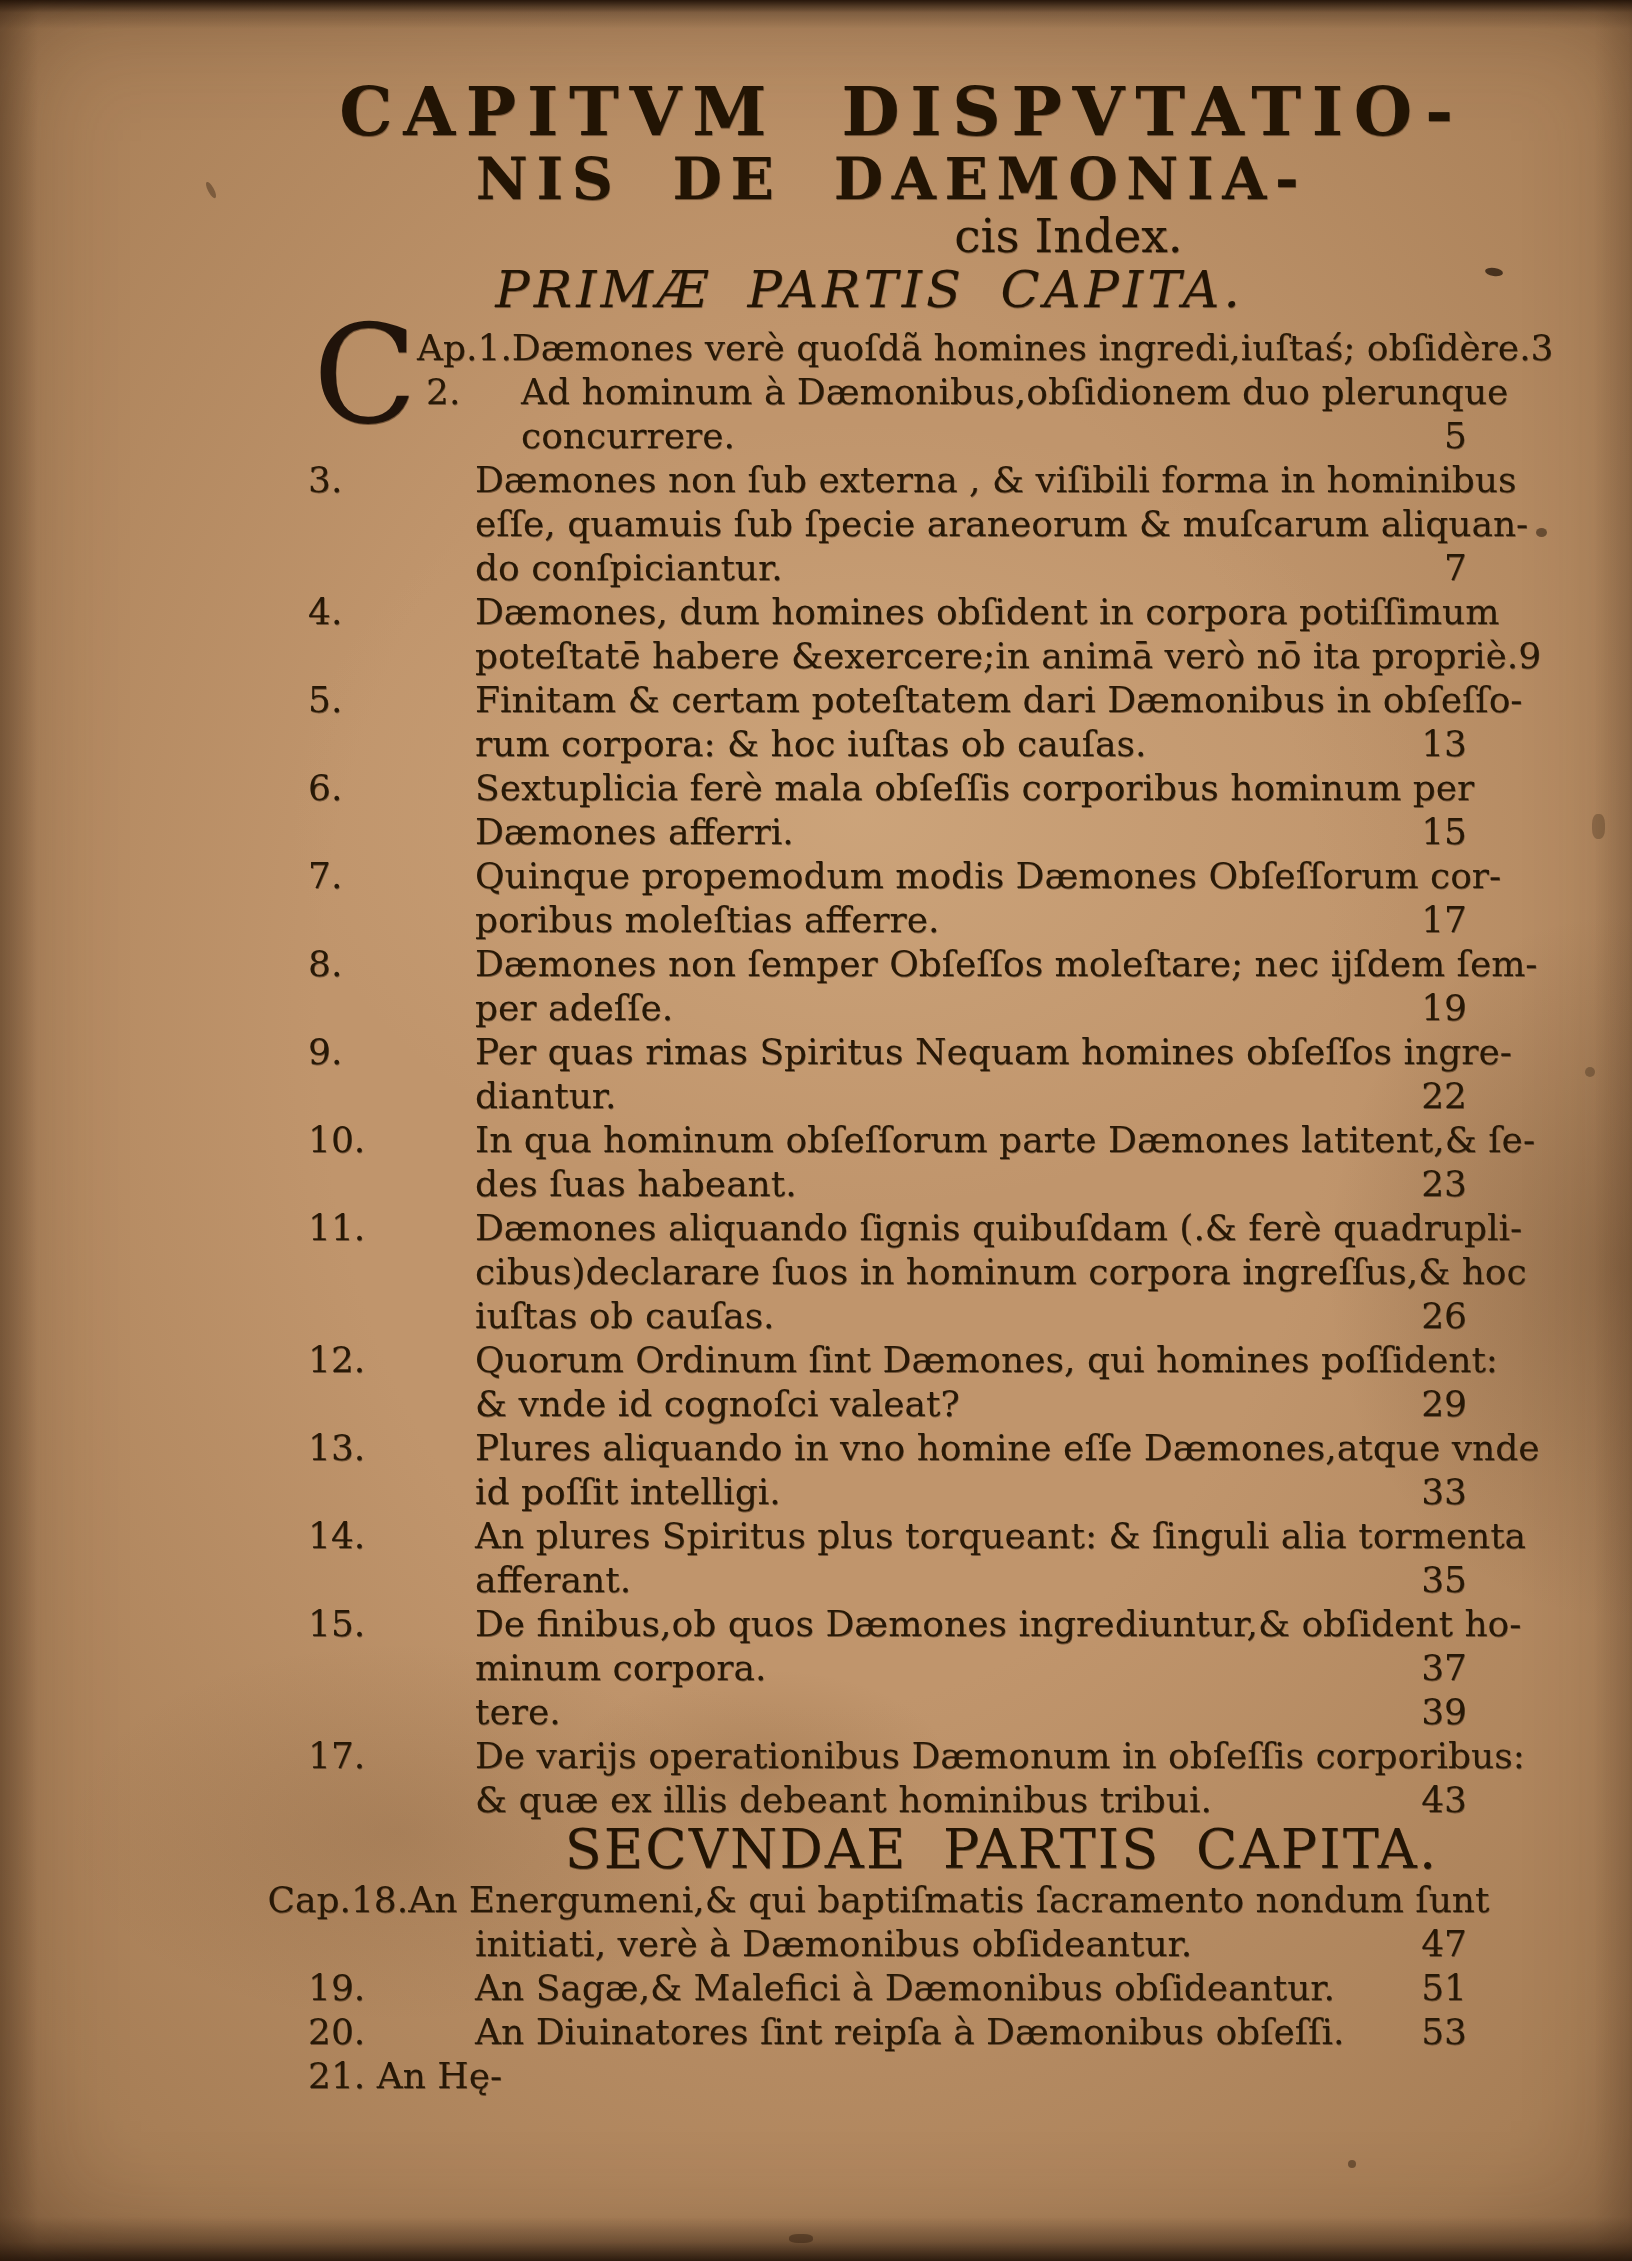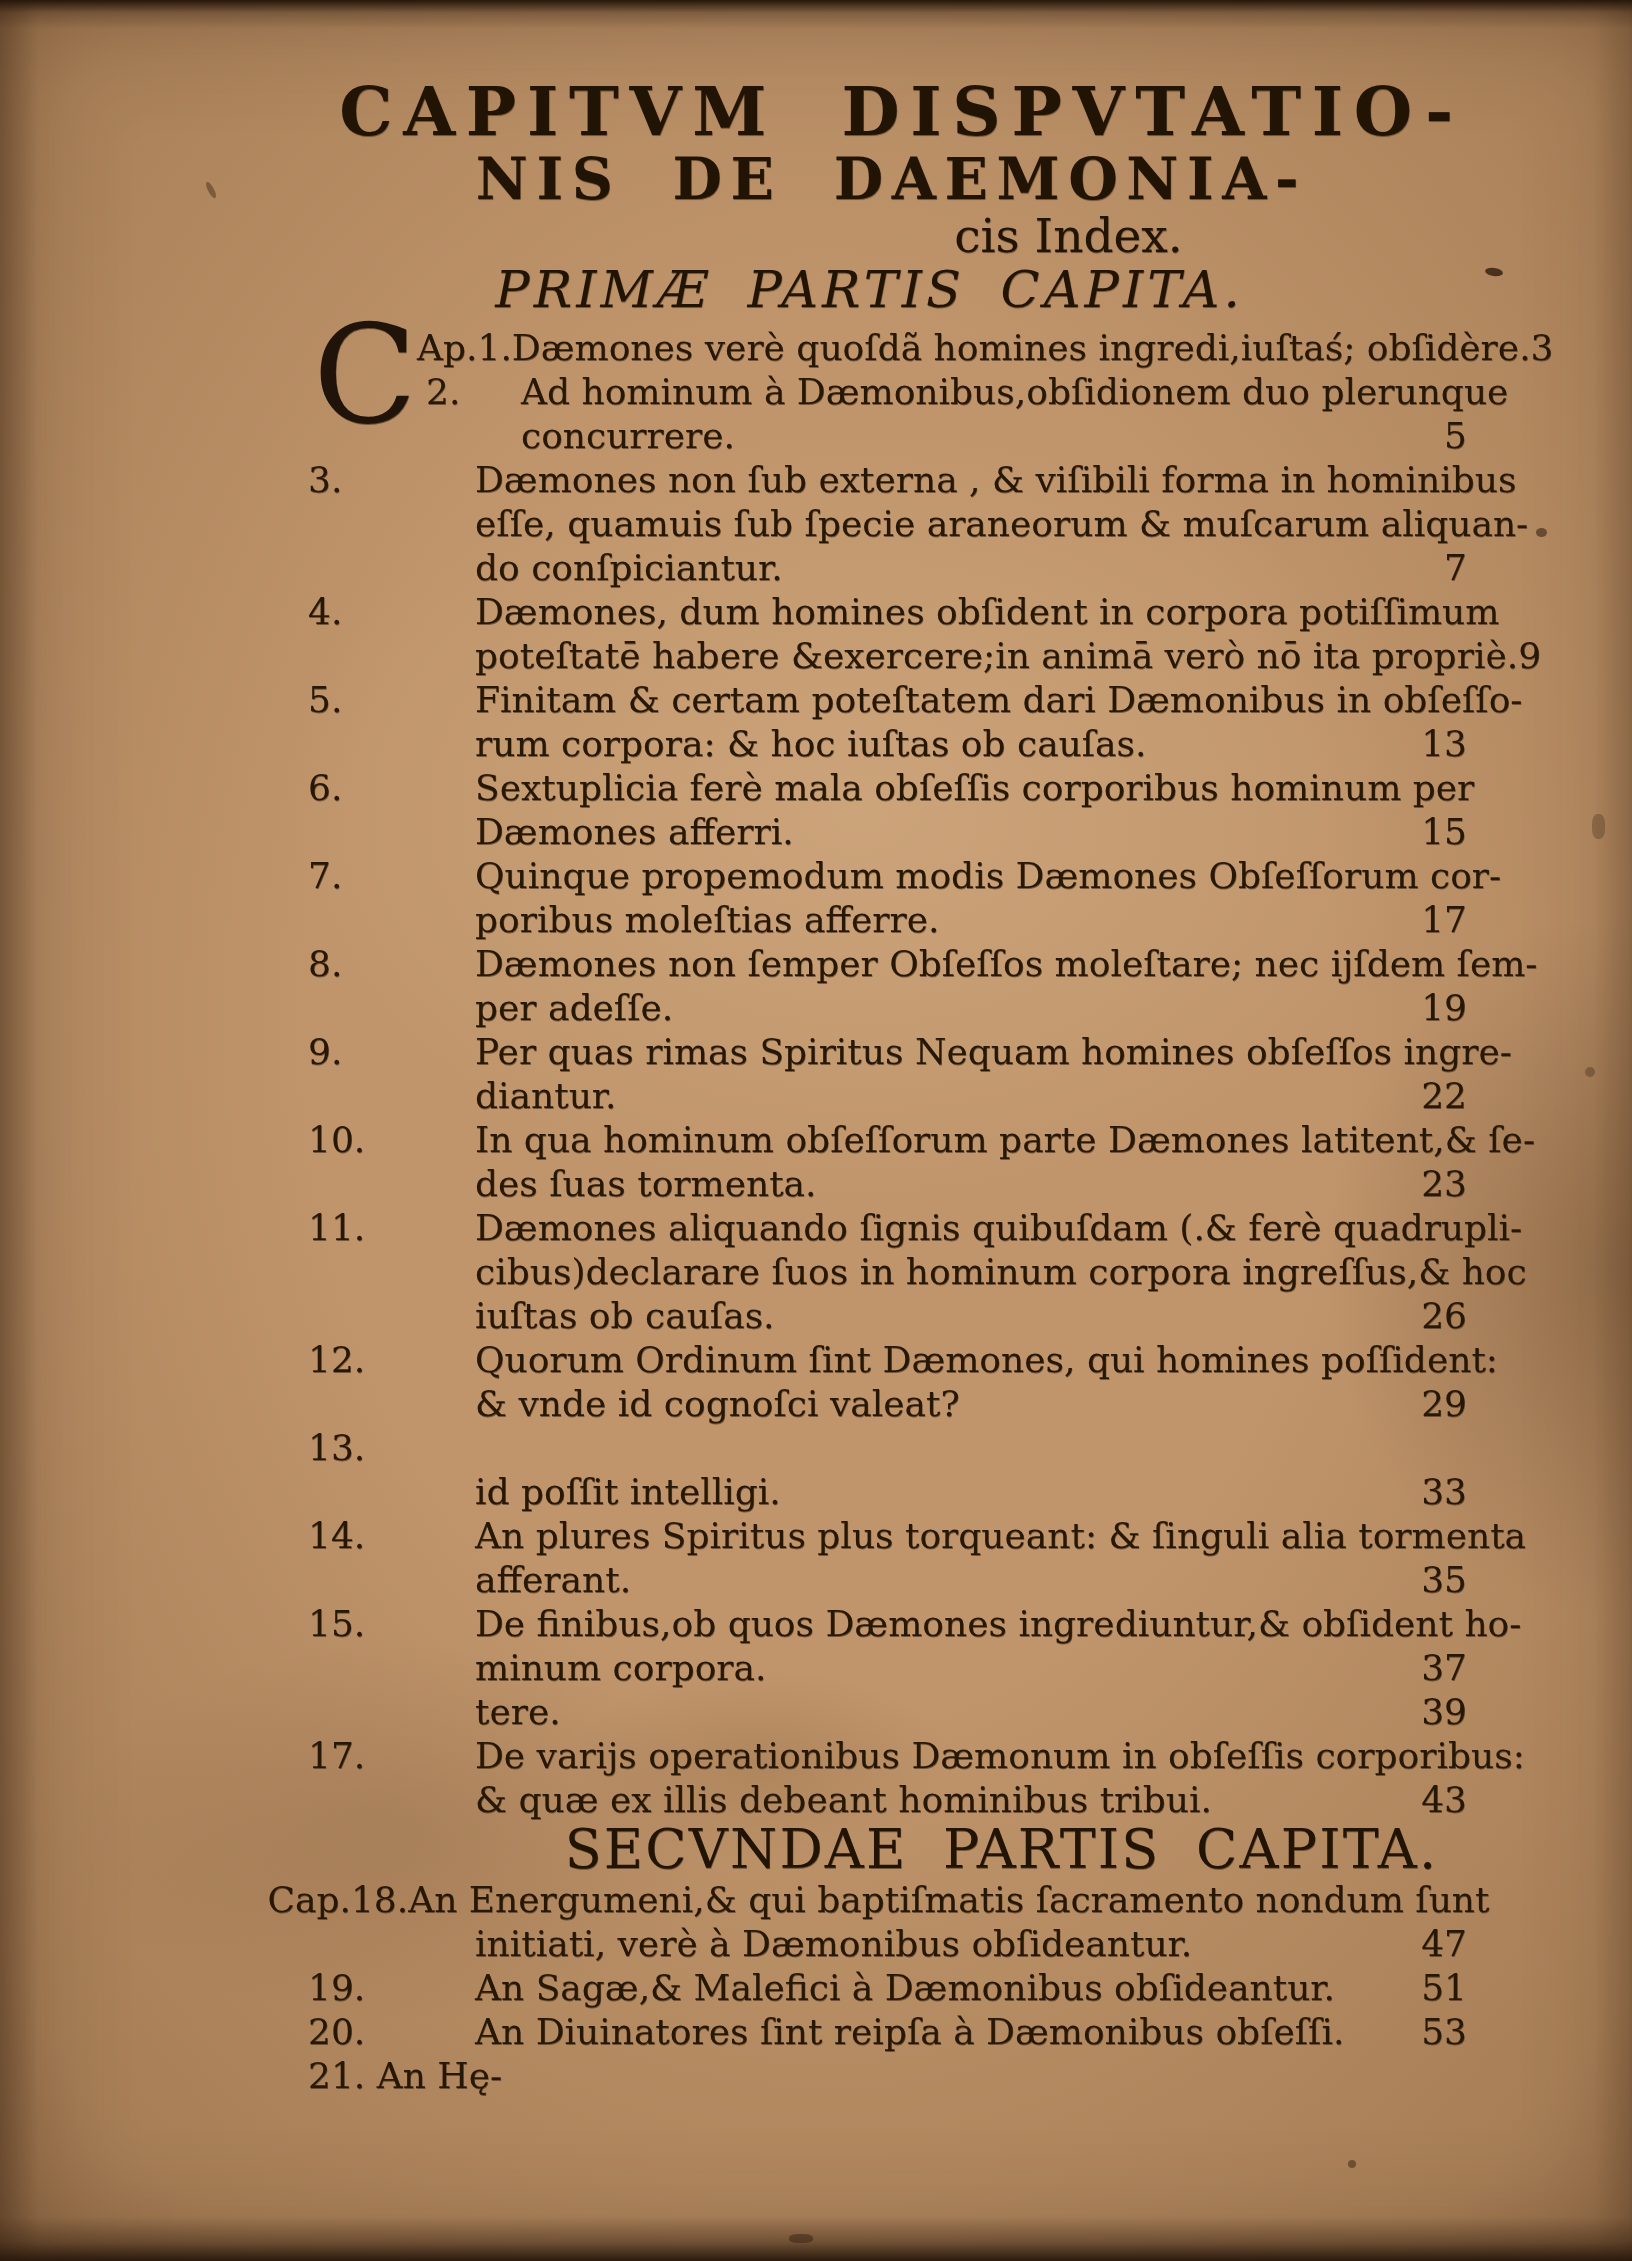--- a/index.html
+++ b/index.html
@@ -84,27 +84,27 @@
       <div class="row"><span class="num"></span><span class="text">rum corpora: &amp; hoc iuſtas ob cauſas.</span><span class="fill"></span><span class="pageno">13</span></div>
       <div class="row"><span class="num">6.</span><span class="text">Sextuplicia ferè mala obſeſſis corporibus hominum per</span><span class="fill"></span></div>
       <div class="row"><span class="num"></span><span class="text">Dæmones afferri.</span><span class="fill"></span><span class="pageno">15</span></div>
       <div class="row"><span class="num">7.</span><span class="text">Quinque propemodum modis Dæmones Obſeſſorum cor-</span><span class="fill"></span></div>
       <div class="row"><span class="num"></span><span class="text">poribus moleſtias afferre.</span><span class="fill"></span><span class="pageno">17</span></div>
       <div class="row"><span class="num">8.</span><span class="text">Dæmones non ſemper Obſeſſos moleſtare; nec ijſdem ſem-</span><span class="fill"></span></div>
       <div class="row"><span class="num"></span><span class="text">per adeſſe.</span><span class="fill"></span><span class="pageno">19</span></div>
       <div class="row"><span class="num">9.</span><span class="text">Per quas rimas Spiritus Nequam homines obſeſſos ingre-</span><span class="fill"></span></div>
       <div class="row"><span class="num"></span><span class="text">diantur.</span><span class="fill"></span><span class="pageno">22</span></div>
       <div class="row"><span class="num">10.</span><span class="text">In qua hominum obſeſſorum parte Dæmones latitent,&amp; ſe-</span><span class="fill"></span></div>
-      <div class="row"><span class="num"></span><span class="text">des ſuas tormenta.</span><span class="fill"></span><span class="pageno">23</span></div>
+      <div class="row"><span class="num"></span><span class="text">des ſuas habeant.</span><span class="fill"></span><span class="pageno">23</span></div>
       <div class="row"><span class="num">11.</span><span class="text">Dæmones aliquando ſignis quibuſdam (.&amp; ferè quadrupli-</span><span class="fill"></span></div>
       <div class="row"><span class="num"></span><span class="text">cibus)declarare ſuos in hominum corpora ingreſſus,&amp; hoc</span><span class="fill"></span></div>
       <div class="row"><span class="num"></span><span class="text">iuſtas ob cauſas.</span><span class="fill"></span><span class="pageno">26</span></div>
       <div class="row"><span class="num">12.</span><span class="text">Quorum Ordinum ſint Dæmones, qui homines poſſident:</span><span class="fill"></span></div>
       <div class="row"><span class="num"></span><span class="text">&amp; vnde id cognoſci valeat?</span><span class="fill"></span><span class="pageno">29</span></div>
-      <div class="row"><span class="num">13.</span><span class="fill"></span></div>
+      <div class="row"><span class="num">13.</span><span class="text">Plures aliquando in vno homine eſſe Dæmones,atque vnde</span><span class="fill"></span></div>
       <div class="row"><span class="num"></span><span class="text">id poſſit intelligi.</span><span class="fill"></span><span class="pageno">33</span></div>
       <div class="row"><span class="num">14.</span><span class="text">An plures Spiritus plus torqueant: &amp; ſinguli alia tormenta</span><span class="fill"></span></div>
       <div class="row"><span class="num"></span><span class="text">afferant.</span><span class="fill"></span><span class="pageno">35</span></div>
       <div class="row"><span class="num">15.</span><span class="text">De finibus,ob quos Dæmones ingrediuntur,&amp; obſident ho-</span><span class="fill"></span></div>
       <div class="row"><span class="num"></span><span class="text">minum corpora.</span><span class="fill"></span><span class="pageno">37</span></div>
       <div class="row"><span class="num"></span><span class="text">tere.</span><span class="fill"></span><span class="pageno">39</span></div>
       <div class="row"><span class="num">17.</span><span class="text">De varijs operationibus Dæmonum in obſeſſis corporibus:</span><span class="fill"></span></div>
       <div class="row"><span class="num"></span><span class="text">&amp; quæ ex illis debeant hominibus tribui.</span><span class="fill"></span><span class="pageno">43</span></div>
       <div class="row h2"><span class="text">SECVNDAE PARTIS CAPITA.</span></div>
       <div class="row cap18"><span class="text">Cap.18.An Energumeni,&amp; qui baptiſmatis ſacramento nondum ſunt</span><span class="fill"></span></div>

